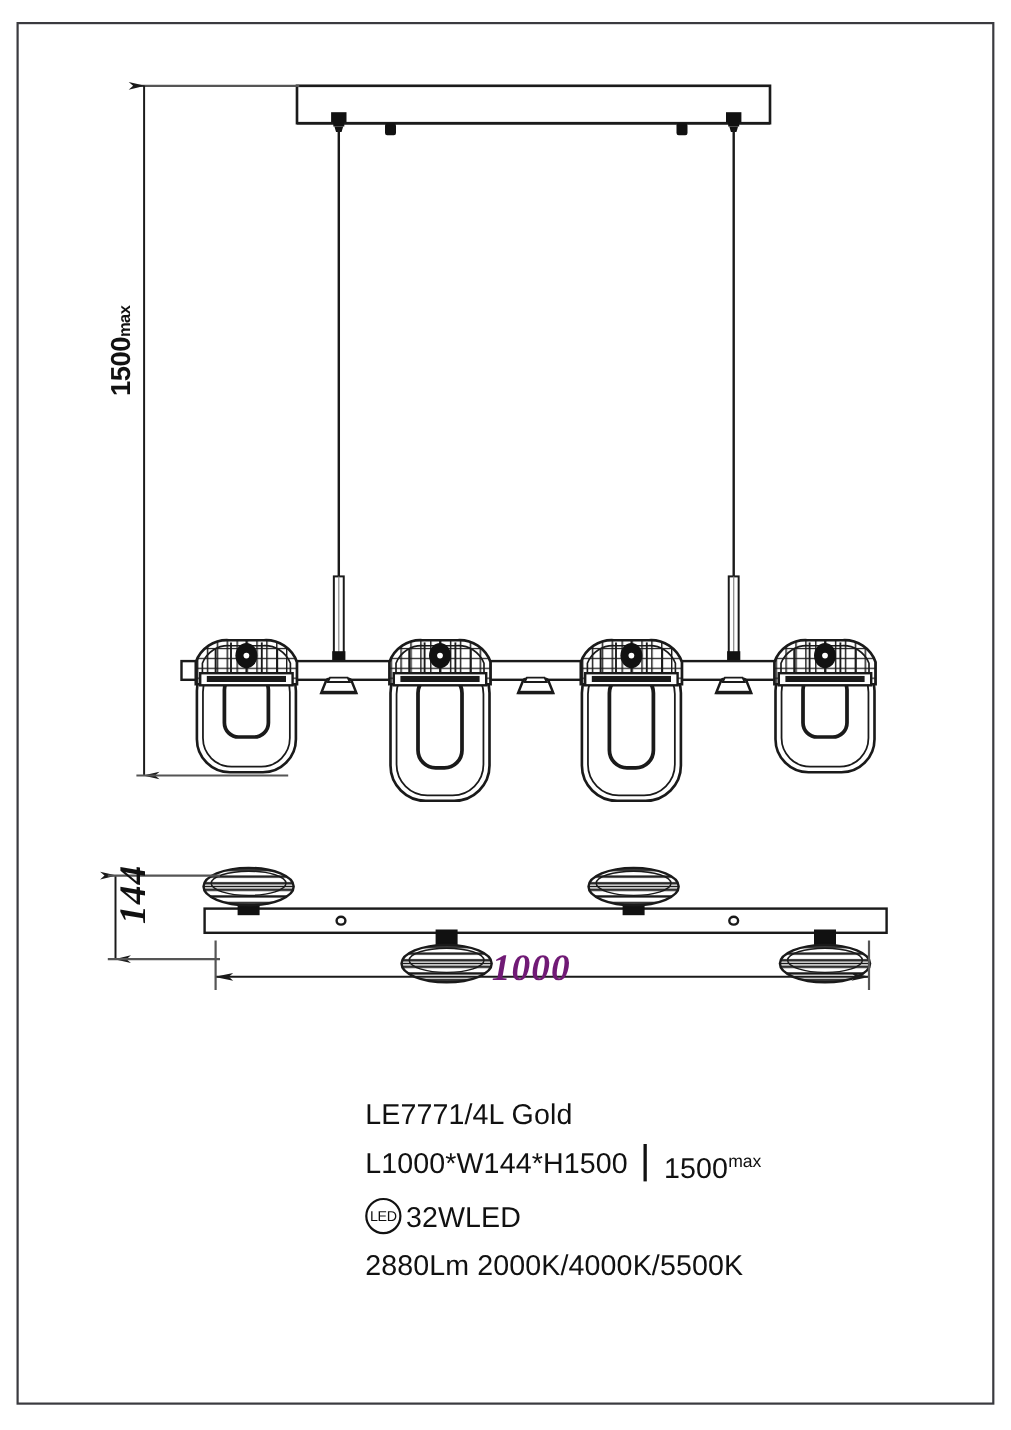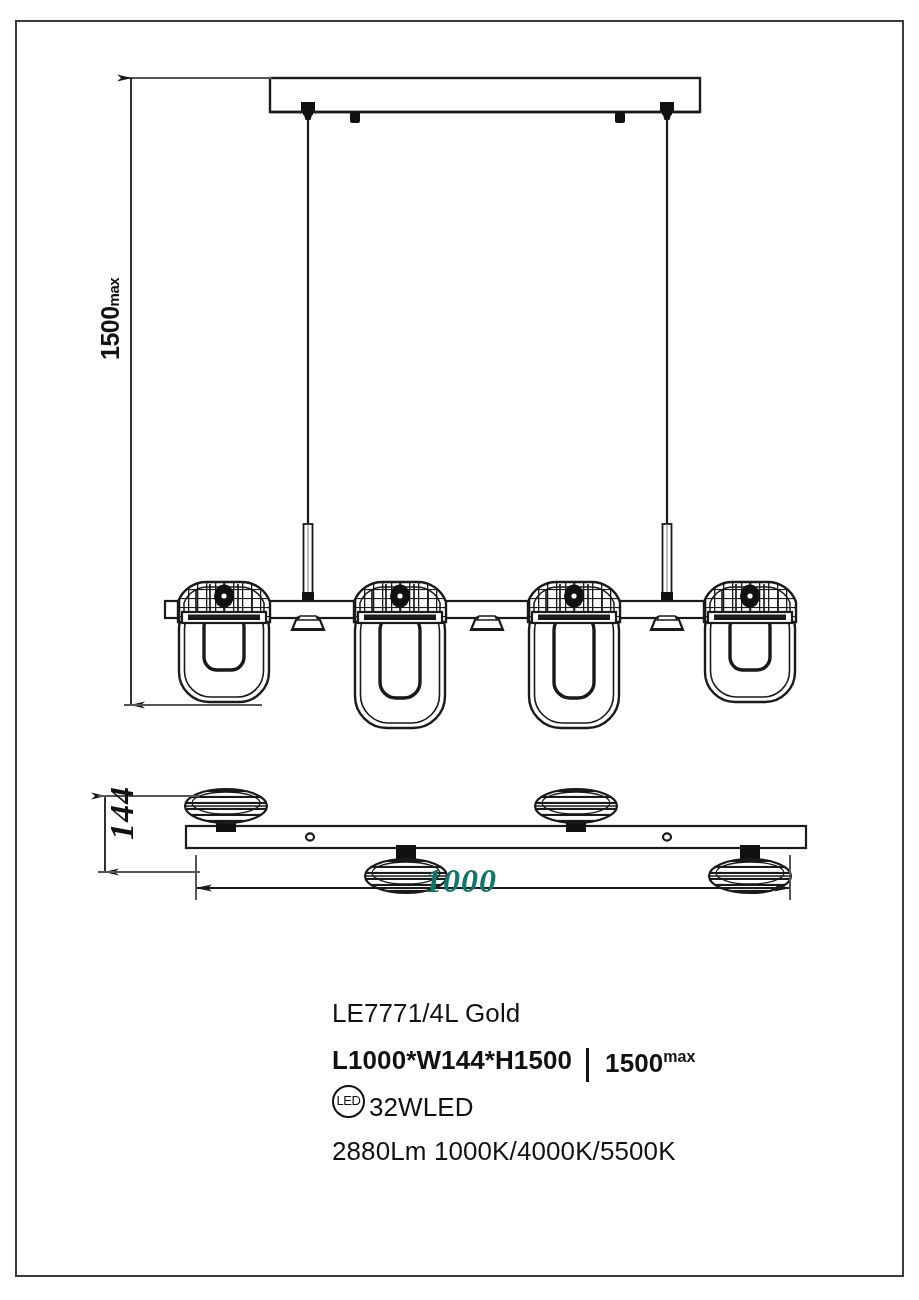--- a/index.html
+++ b/index.html
@@ -47,40 +47,39 @@
   }
   .spec-line {
     font-size: 26px;
     color: #111;
     line-height: 44px;
     white-space: nowrap;
     letter-spacing: 0.1px;
   }
   .spec-line.row-flex {
     display: flex;
-    align-items: center;
-    font-weight: bold;
+    align-items: flex-start;
   }
   .sep-bar {
     display: inline-block;
     width: 3px;
     height: 34px;
     background: #111;
     margin: 0 16px 0 14px;
     position: relative;
     top: 5px;
   }
   .sup-max {
     font-size: 16px;
     vertical-align: super;
     letter-spacing: 0;
   }
   .led-row {
     display: flex;
-    align-items: flex-start;
+    align-items: center;
   }
   .led-badge {
     width: 33px;
     height: 33px;
     border: 2px solid #111;
     border-radius: 50%;
     display: flex;
     align-items: center;
     justify-content: center;
     font-size: 13px;
@@ -121,27 +120,27 @@
     font-family: "Liberation Serif", serif;
     font-style: italic;
     font-weight: bold;
     font-size: 34px;
     color: #111;
     text-align: center;
     letter-spacing: 1px;
   }
   .dim-1000 {
     position: absolute;
-    left: 425px;
+    left: 447px;
     top: 862px;
     font-family: "Liberation Serif", serif;
     font-style: italic;
     font-weight: bold;
     font-size: 34px;
-    color: #0f766e;
+    color: #701a75;
     letter-spacing: 1px;
     white-space: nowrap;
   }
 </style>
 </head>
 <body>
 
 <div id="sheet">
 
   <div class="frame"></div>
@@ -338,17 +337,17 @@
       <span>L1000*W144*H1500</span>
       <span class="sep-bar"></span>
       <span><span>1500</span><span class="sup-max">max</span></span>
     </div>
 
     <div class="spec-line led-row">
       <span class="led-badge">LED</span>
       <span>32WLED</span>
     </div>
 
-    <div class="spec-line">2880Lm  1000K/4000K/5500K</div>
+    <div class="spec-line">2880Lm  2000K/4000K/5500K</div>
 
   </div>
 
 </div>
 
 </body></html>

